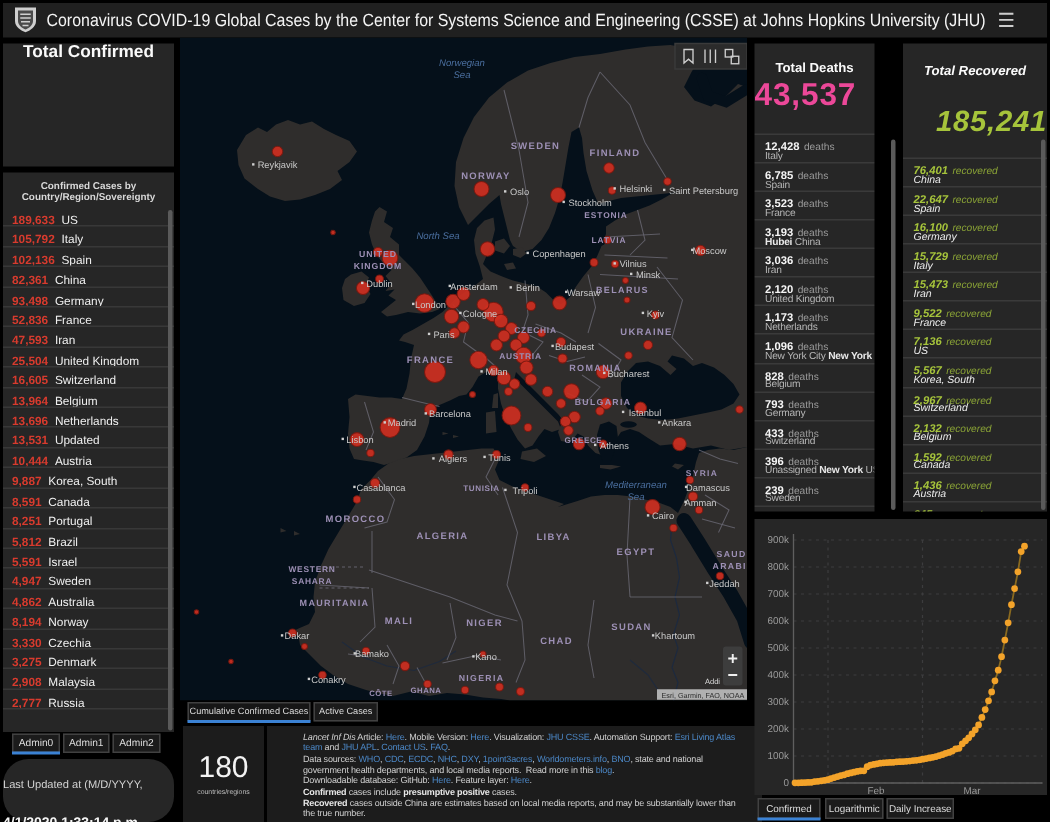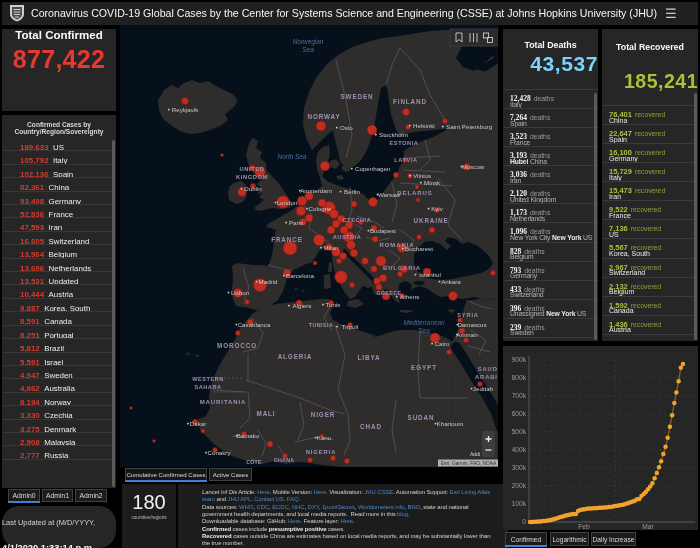--- a/index.html
+++ b/index.html
@@ -1,25 +1,25 @@
 <!DOCTYPE html>
 <html><head><meta charset="utf-8"><style>
 * { margin:0; padding:0; box-sizing:border-box; }
 html,body { width:700px; height:548px; background:#000; overflow:hidden;
   font-family:"Liberation Sans", sans-serif; }
 .abs { position:absolute; }
 .panel { position:absolute; background:#262626; }
-.crow { height:13.42px; line-height:13px; padding-left:18px; border-bottom:1px solid #383838;
+.crow { height:13.42px; line-height:13px; padding-left:6px; border-bottom:1px solid #383838;
   white-space:nowrap; overflow:hidden; }
 .cnum { color:#d83b2e; font-weight:bold; font-size:7.9px; }
 .cname { color:#f0f0f0; font-size:7.9px; }
 .drow { height:19.07px; padding:2px 0 0 7px; border-bottom:1px solid #3a3a3a; white-space:nowrap; overflow:hidden; }
 .drow div { line-height:8.6px; height:8.6px; }
 .dcty,.rcty { line-height:7.8px; height:7.8px; }
-.dnum { color:#f5f5f5; font-weight:bold; font-size:7.5px;font-family:Liberation Serif, serif; }
+.dnum { color:#f5f5f5; font-weight:bold; font-size:7.5px; }
 .dword { color:#9a9a9a; font-size:6.8px; }
 .dcty { color:#b5b5b5; font-size:6.8px; letter-spacing:-0.15px; }
 .wb { color:#e8e8e8; }
 .rnum { color:#a6c43b; font-weight:bold; font-size:7.5px; }
 .rword { color:#8aa336; font-size:6.8px; }
 .rcty { color:#ececec; font-size:7px; }
 .tab { position:absolute; background:#1b1b1b; border:1px solid #414141; color:#dcdcdc;
   font-size:6.8px; text-align:center; }
 a { color:#4b86c4; text-decoration:none; }
 </style></head>
@@ -29,32 +29,32 @@
 <svg style="position:absolute;left:8px;top:4px" width="18" height="18" viewBox="0 0 18 18">
 <path d="M2 1 h14 v9 c0 4 -4 6.5 -7 7.5 C6 16.5 2 14 2 10 z" fill="#cfcfcf"></path>
 <path d="M4 3 h10 v7 c0 3 -3 4.8 -5 5.6 C7 14.8 4 13 4 10 z" fill="#4a4a4a"></path>
 <path d="M5.5 5.5 h7 M5.5 8 h7 M6 10.5 h6 M7 13 h4" stroke="#cfcfcf" stroke-width="1.1"></path>
 </svg>
 <div class="abs" style="left:31px;top:6px;color:#f5f5f5;font-size:11.8px;white-space:nowrap;transform:scaleX(0.90);transform-origin:left center;">Coronavirus COVID-19 Global Cases by the Center for Systems Science and Engineering (CSSE) at Johns Hopkins University (JHU)</div>
 <div class="abs" style="left:665px;top:6px;color:#cccccc;font-size:13px;">☰</div>
 
 <div class="panel" style="left:2px;top:29px;width:114px;height:82px;text-align:center;">
   <div style="color:#fafafa;font-weight:bold;font-size:11.5px;">Total Confirmed</div>
-  <div style="color:#e43a30;font-weight:bold;font-size:25px;margin-top:4px;letter-spacing:0.3px;">877,422</div>
 </div>
 <div class="panel" style="left:2px;top:115px;width:114px;height:373px;overflow:hidden;">
   <div style="color:#d8d8d8;font-size:6.6px;text-align:center;margin-top:6px;font-weight:bold;">Confirmed Cases by</div>
   <div style="color:#d8d8d8;font-size:6.6px;text-align:center;margin-bottom:3px;font-weight:bold;">Country/Region/Sovereignty</div>
   <div class="crow"><span class="cnum">189,633</span> <span class="cname">US</span></div>
     <div class="crow"><span class="cnum">105,792</span> <span class="cname">Italy</span></div>
     <div class="crow"><span class="cnum">102,136</span> <span class="cname">Spain</span></div>
     <div class="crow"><span class="cnum">82,361</span> <span class="cname">China</span></div>
     <div class="crow"><span class="cnum">93,498</span> <span class="cname">Germany</span></div>
     <div class="crow"><span class="cnum">52,836</span> <span class="cname">France</span></div>
     <div class="crow"><span class="cnum">47,593</span> <span class="cname">Iran</span></div>
+    <div class="crow"><span class="cnum">25,504</span> <span class="cname">United Kingdom</span></div>
     <div class="crow"><span class="cnum">16,605</span> <span class="cname">Switzerland</span></div>
     <div class="crow"><span class="cnum">13,964</span> <span class="cname">Belgium</span></div>
     <div class="crow"><span class="cnum">13,696</span> <span class="cname">Netherlands</span></div>
     <div class="crow"><span class="cnum">13,531</span> <span class="cname">Updated</span></div>
     <div class="crow"><span class="cnum">10,444</span> <span class="cname">Austria</span></div>
     <div class="crow"><span class="cnum">9,887</span> <span class="cname">Korea, South</span></div>
     <div class="crow"><span class="cnum">8,591</span> <span class="cname">Canada</span></div>
     <div class="crow"><span class="cnum">8,251</span> <span class="cname">Portugal</span></div>
     <div class="crow"><span class="cnum">5,812</span> <span class="cname">Brazil</span></div>
     <div class="crow"><span class="cnum">5,591</span> <span class="cname">Israel</span></div>
@@ -369,44 +369,44 @@
 <rect x="438" y="459.5" width="60" height="7" fill="rgba(205,205,205,0.82)"></rect>
 <text x="441" y="465" font-size="4.8" fill="#2a2a2a">Esri, Garmin, FAO, NOAA</text>
 <text x="470" y="456" font-size="5" fill="#ddd">Addi</text>
 </svg>
 
 <div class="tab" style="left:125px;top:468px;width:82px;height:13px;line-height:12px;background:#161616;font-size:6.1px;">Cumulative Confirmed Cases</div>
 <div class="abs" style="left:125px;top:480px;width:82px;height:2px;background:#3b82d4;"></div>
 <div class="tab" style="left:209px;top:468px;width:43px;height:13px;line-height:12px;font-size:6.1px;">Active Cases</div>
 
 <div class="panel" style="left:122px;top:484px;width:54px;height:64px;background:#1c1c1c;text-align:center;">
-  <div style="color:#f2f2f2;font-size:20px;margin-top:7px;">180</div>
+  <div style="color:#f2f2f2;font-size:20px;margin-top:17px;">180</div>
   <div style="color:#bdbdbd;font-size:4.6px;margin-top:1px;">countries/regions</div>
 </div>
 <div class="panel" style="left:178px;top:484px;width:330px;height:64px;background:#1c1c1c;color:#cfcfcf;font-size:6px;letter-spacing:-0.12px;line-height:7.35px;padding:5px 0 0 24px;white-space:nowrap;">
   <div><i>Lancet Inf Dis</i> Article: <a>Here</a>. Mobile Version: <a>Here</a>. Visualization: <a>JHU CSSE</a>. Automation Support: <a>Esri Living Atlas</a></div>
   <div><a>team</a> and <a>JHU APL</a>. <a>Contact US</a>. <a>FAQ</a>.</div>
   <div>Data sources: <a>WHO</a>, <a>CDC</a>, <a>ECDC</a>, <a>NHC</a>, <a>DXY</a>, <a>1point3acres</a>, <a>Worldometers.info</a>, <a>BNO</a>, state and national</div>
   <div>government health departments, and local media reports.&nbsp; Read more in this <a>blog</a>.</div>
   <div>Downloadable database: GitHub: <a>Here</a>. Feature layer: <a>Here</a>.</div>
   <div><b style="color:#e8e8e8">Confirmed</b> cases include <b style="color:#e8e8e8">presumptive positive</b> cases.</div>
   <div><b style="color:#e8e8e8">Recovered</b> cases outside China are estimates based on local media reports, and may be substantially lower than</div>
   <div>the true number.</div>
 </div>
 
-<div class="panel" style="left:503px;top:29px;width:95px;height:312px;overflow:hidden;">
+<div class="panel" style="left:503px;top:29px;width:80px;height:312px;overflow:hidden;">
   <div style="color:#fafafa;font-weight:bold;font-size:8.8px;text-align:center;margin-top:11px;">Total Deaths</div>
-  <div style="color:#7dd3fc;font-weight:bold;font-size:21px;text-align:right;margin-top:2px;letter-spacing:0.6px;">43,537</div>
+  <div style="color:#ec4899;font-weight:bold;font-size:21px;text-align:left;margin-top:2px;letter-spacing:0.6px;">43,537</div>
   <div style="margin-top:13px;border-top:1px solid #3a3a3a;">
       <div class="drow">
         <div><span class="dnum">12,428</span><span class="dword" style="margin-left:3px">deaths</span></div>
         <div class="dcty">Italy</div>
       </div>
       <div class="drow">
-        <div><span class="dnum">7,264</span><span class="dword" style="margin-left:3px">deaths</span></div>
+        <div><span class="dnum">6,785</span><span class="dword" style="margin-left:3px">deaths</span></div>
         <div class="dcty">Spain</div>
       </div>
       <div class="drow">
         <div><span class="dnum">3,523</span><span class="dword" style="margin-left:3px">deaths</span></div>
         <div class="dcty">France</div>
       </div>
       <div class="drow">
         <div><span class="dnum">3,193</span><span class="dword" style="margin-left:3px">deaths</span></div>
         <div class="dcty"><b class="wb">Hubei</b> China</div>
       </div>
@@ -443,21 +443,21 @@
         <div class="dcty">Unassigned <b class="wb">New York</b> US</div>
       </div>
       <div class="drow">
         <div><span class="dnum">239</span><span class="dword" style="margin-left:3px">deaths</span></div>
         <div class="dcty">Sweden</div>
       </div>
     </div>
 </div>
 <div class="abs" style="left:593.5px;top:93px;width:3.2px;height:247px;background:#5a5a5a;border-radius:2px;"></div>
 
-<div class="panel" style="left:602px;top:29px;width:96px;height:312px;overflow:hidden;">
+<div class="panel" style="left:602px;top:29px;width:96px;height:312px;overflow:hidden;font-style:italic;">
   <div style="color:#fafafa;font-weight:bold;font-size:8.8px;text-align:center;margin-top:13px;">Total Recovered</div>
   <div style="color:#a6c43b;font-weight:bold;font-size:19.5px;text-align:right;margin-top:18px;letter-spacing:0.5px;">185,241</div>
   <div style="margin-top:12px;border-top:1px solid #3a3a3a;">
       <div class="drow">
         <div><span class="rnum">76,401</span><span class="rword" style="margin-left:3px">recovered</span></div>
         <div class="rcty">China</div>
       </div>
       <div class="drow">
         <div><span class="rnum">22,647</span><span class="rword" style="margin-left:3px">recovered</span></div>
         <div class="rcty">Spain</div>

